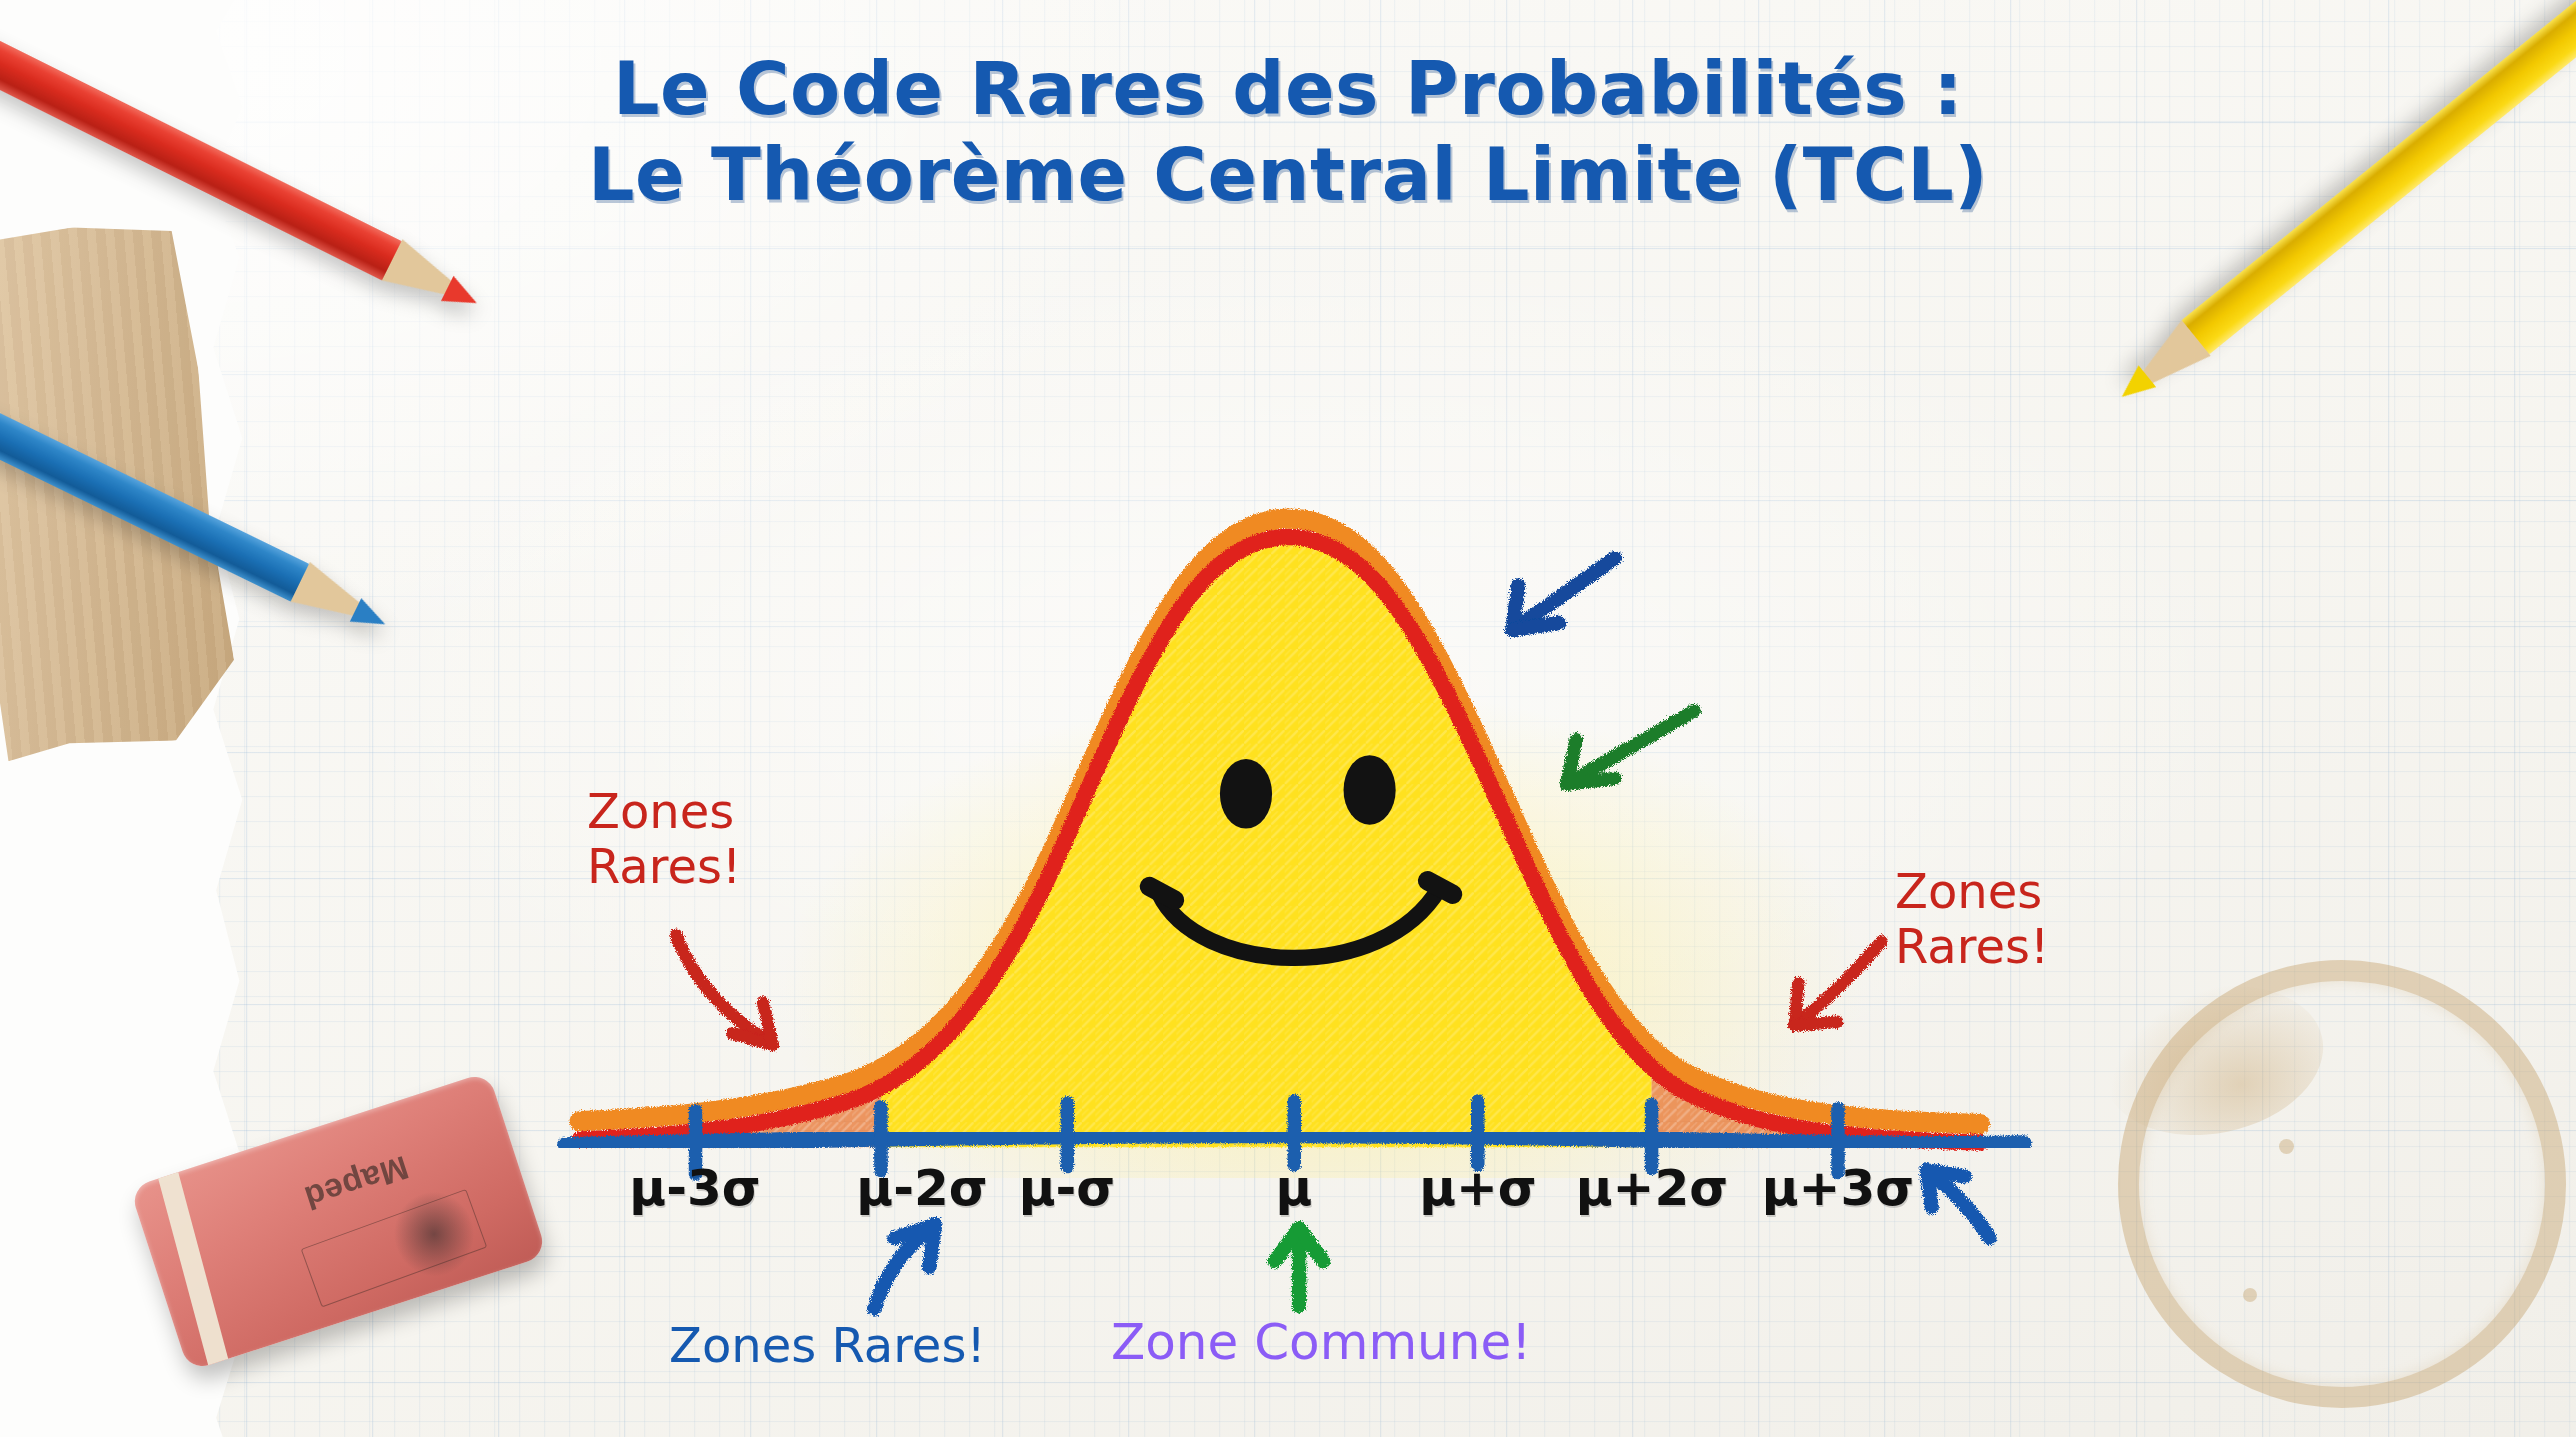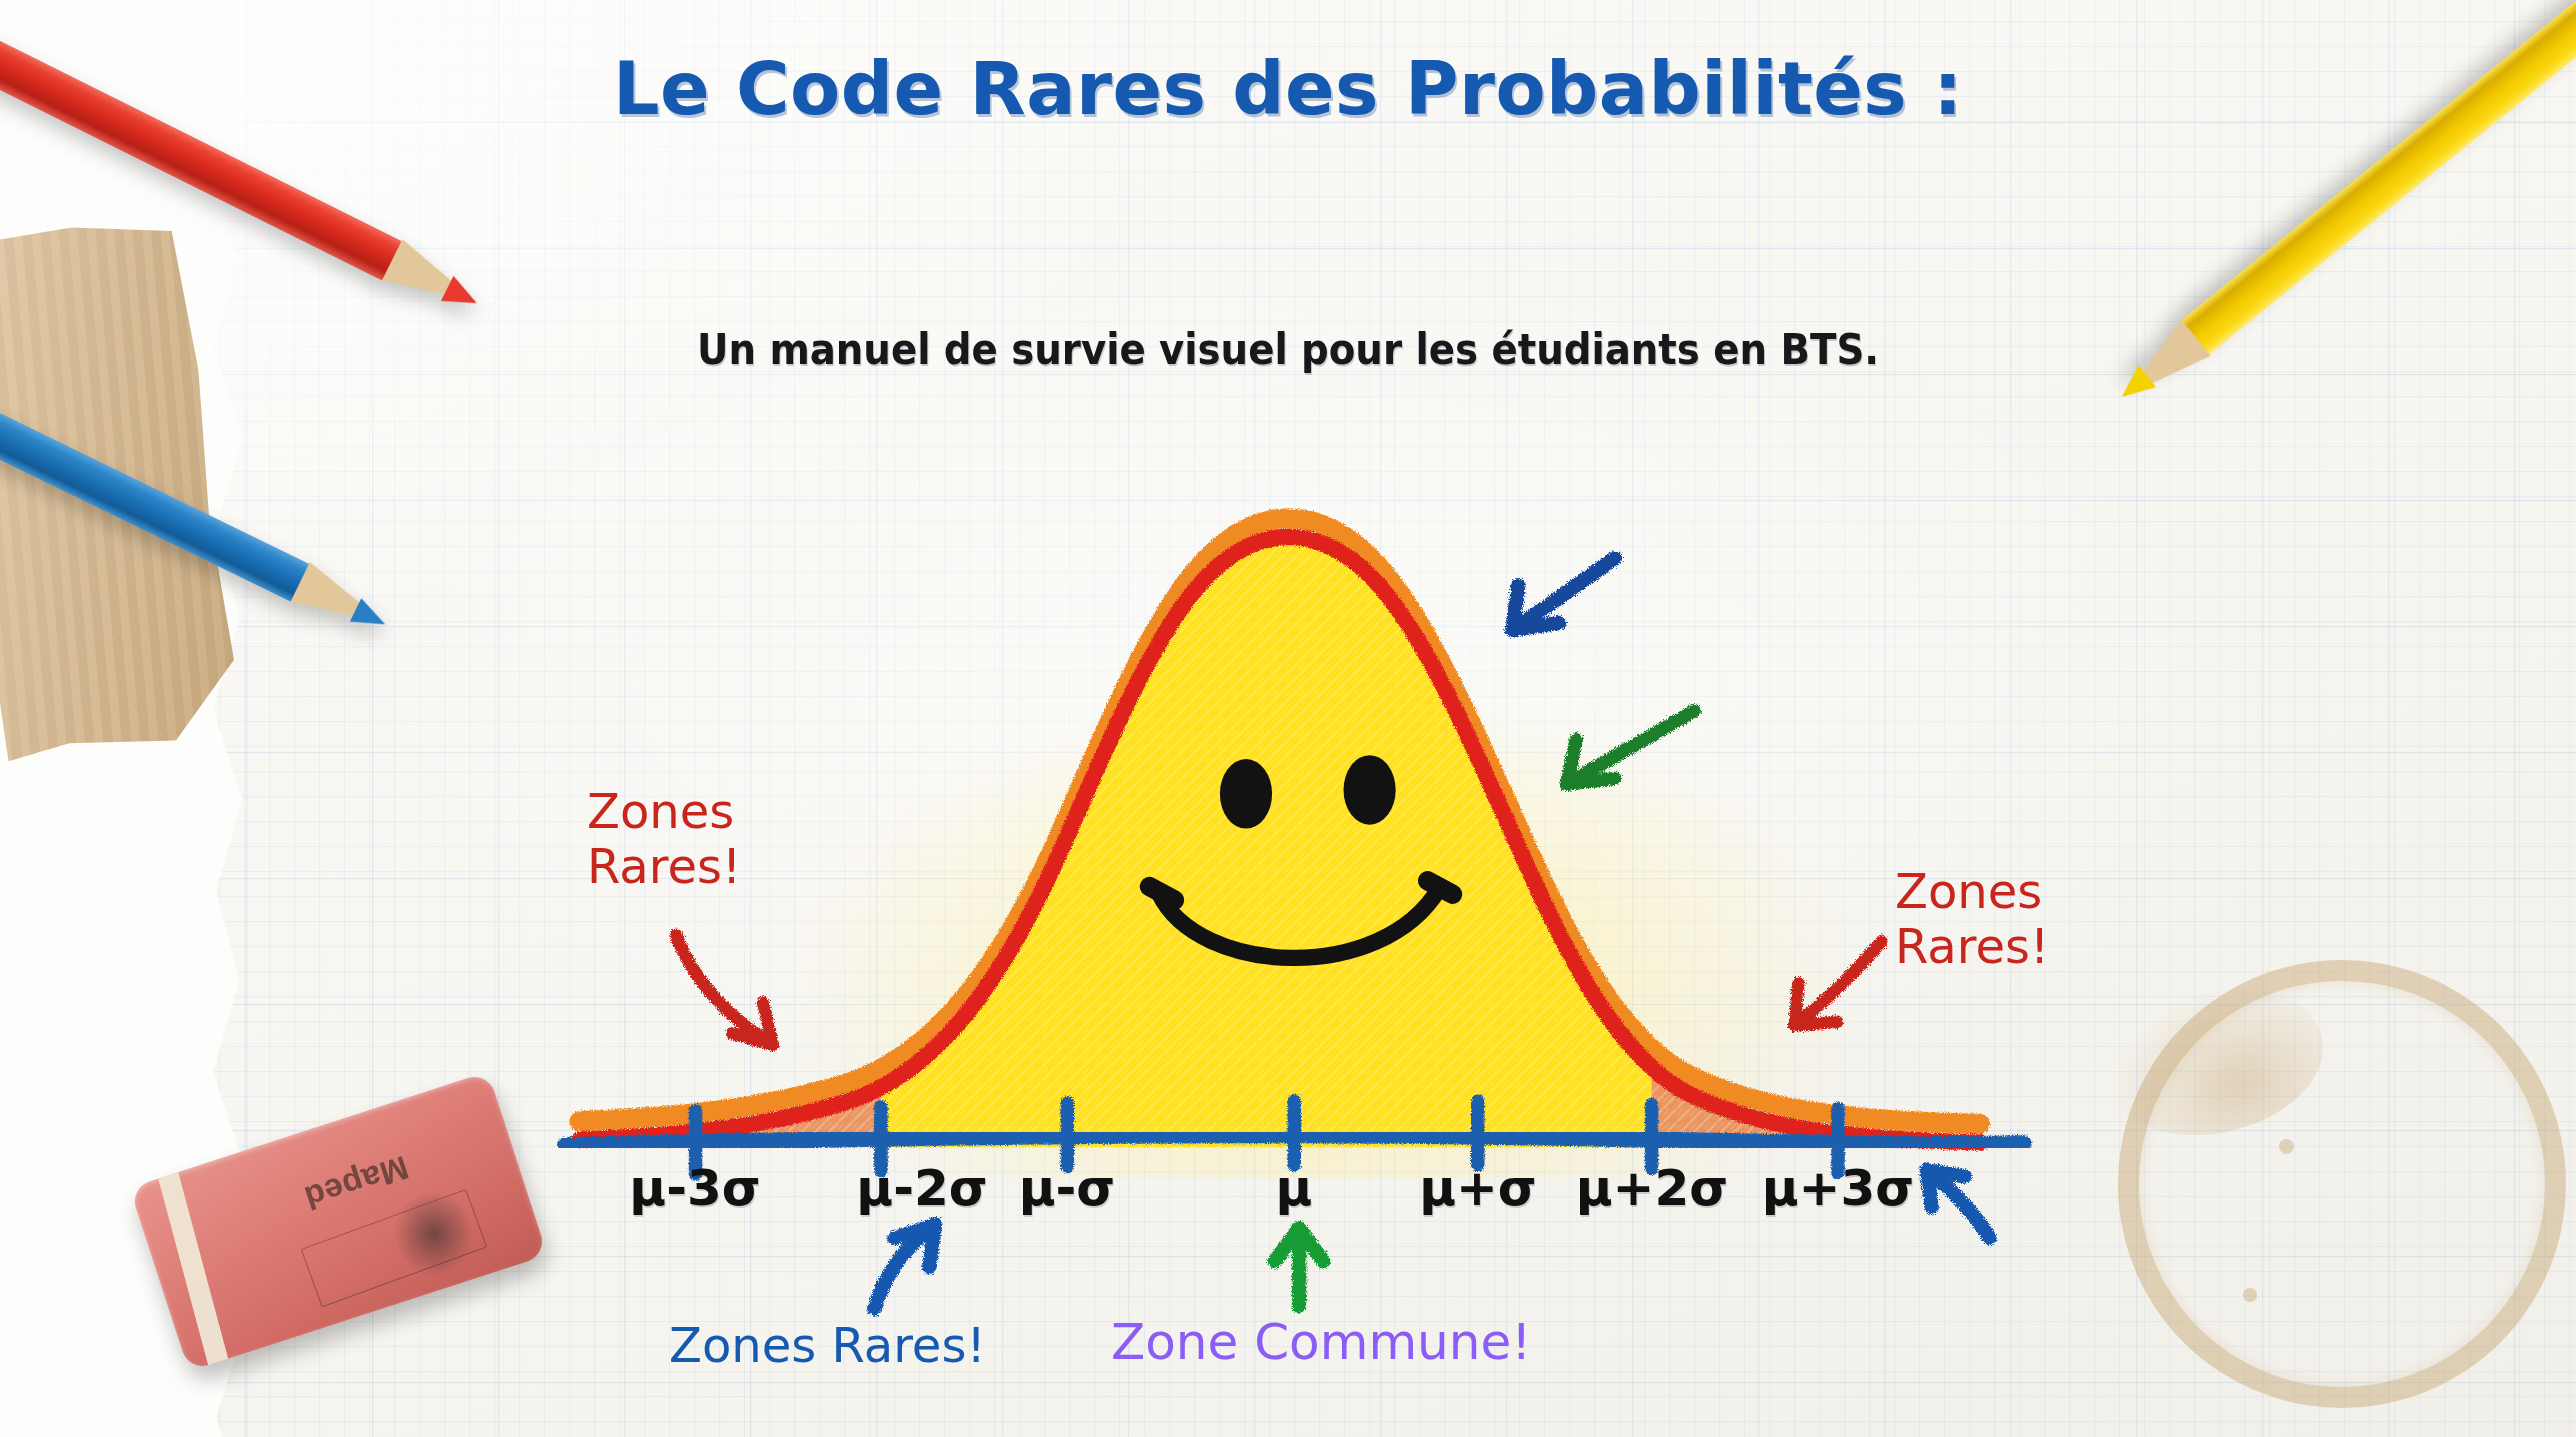--- a/index.html
+++ b/index.html
@@ -244,22 +244,22 @@
     <div class="box"></div>
     <div class="smudge"></div>
   </div>
 
   <div class="prop coffee"></div>
   <div class="prop coffee-drop cd1"></div>
   <div class="prop coffee-drop cd2"></div>
 
   <div class="title">
     <span>Le Code Rares des Probabilités :</span>
-  </div>
-  <div class="subtitle">Un manuel de survie visuel pour les étudiants en BTS.</div>
+    <span class="l2">Le Théorème Central Limite (TCL)</span>
+  </div>
 
   <div class="glow"></div>
 
   <svg class="chart" viewBox="0 0 2667 1488">
     <defs>
       <filter id="crayon" x="-20%" y="-20%" width="140%" height="140%">
         <feTurbulence type="fractalNoise" baseFrequency="0.9" numOctaves="3" seed="7" result="n"></feTurbulence>
         <feDisplacementMap in="SourceGraphic" in2="n" scale="5" xChannelSelector="R" yChannelSelector="G"></feDisplacementMap>
       </filter>
       <filter id="crayon2" x="-20%" y="-20%" width="140%" height="140%">

